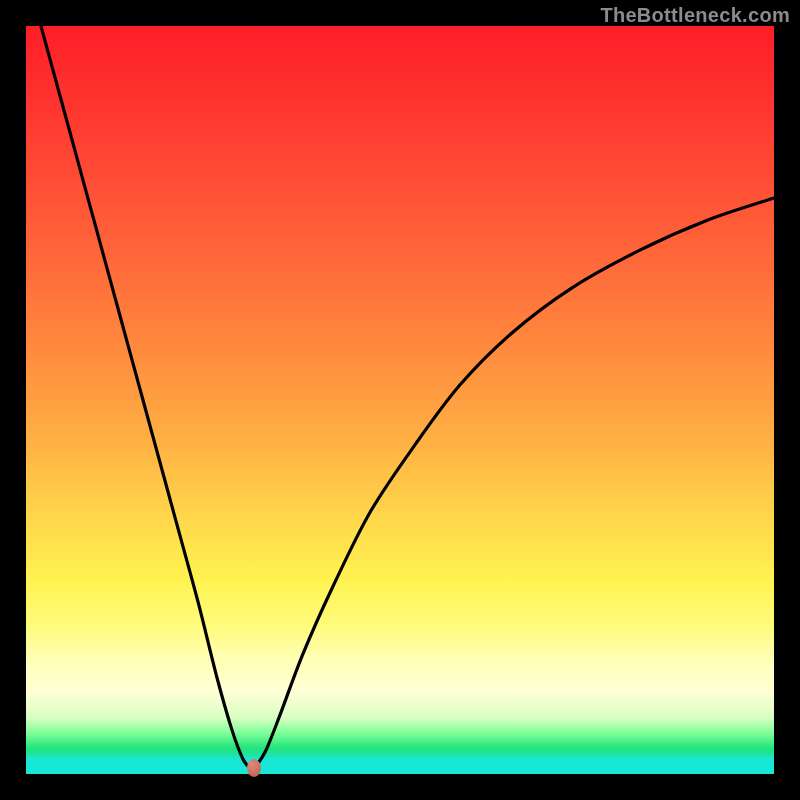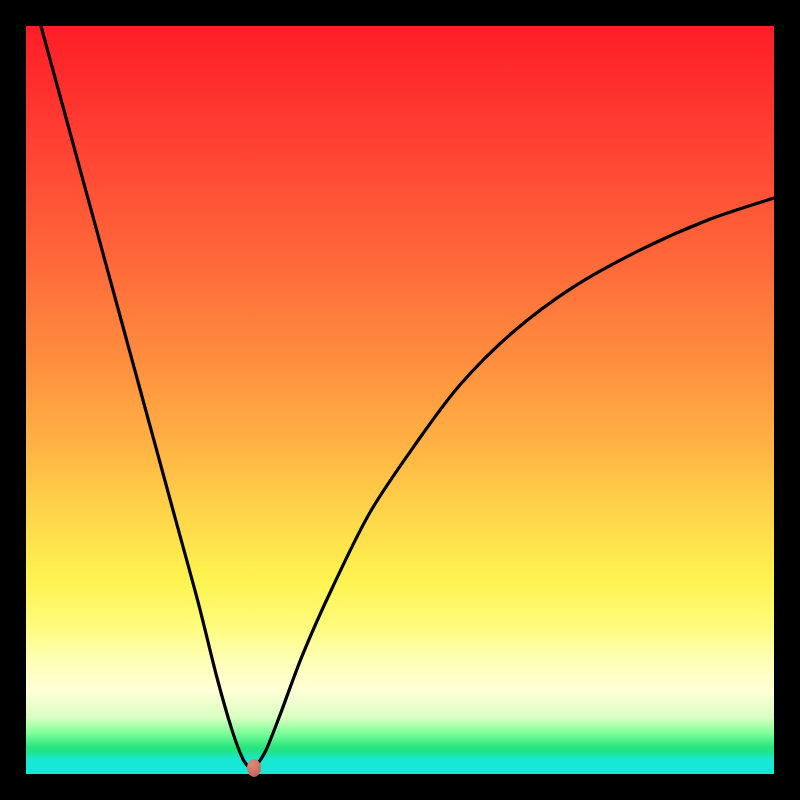--- a/index.html
+++ b/index.html
@@ -70,20 +70,21 @@
     border-radius: 50% / 50%;
     background: radial-gradient(circle at 35% 30%, #e08b7a, #c96e5f 60%, #b95e50);
     transform: translate(-50%, -50%);
     z-index: 3;
   }
 </style>
 </head>
 <body>
 
 <div class="frame">
+  <div class="attribution">TheBottleneck.com</div>
 
   <div class="plot-area">
     <svg class="curve" viewBox="0 0 748 748" preserveAspectRatio="none">
       <path id="curve-path" fill="none" stroke="#000" stroke-width="3.2" stroke-linejoin="round" stroke-linecap="round" d="M 14.96 0.00 C 18.55 13.16, 30.22 55.95, 37.40 82.28 C 44.58 108.61, 52.66 138.23, 59.84 164.56 C 67.02 190.89, 75.10 220.51, 82.28 246.84 C 89.46 273.17, 97.54 302.79, 104.72 329.12 C 111.90 355.45, 119.98 385.07, 127.16 411.40 C 134.34 437.73, 142.42 467.35, 149.60 493.68 C 156.78 520.01, 165.46 550.83, 172.04 575.96 C 178.62 601.09, 185.35 630.41, 190.74 650.76 C 196.13 671.11, 201.51 689.96, 205.70 703.12 C 209.89 716.28, 213.93 726.82, 216.92 733.04 C 219.91 739.26, 222.60 740.58, 224.40 742.02 C 226.20 743.45, 225.75 744.65, 228.14 742.02 C 230.53 739.38, 235.17 734.18, 239.36 725.56 C 243.55 716.94, 248.34 703.72, 254.32 688.16 C 260.30 672.60, 268.38 648.67, 276.76 628.32 C 285.14 607.97, 295.91 583.74, 306.68 561.00 C 317.45 538.26, 330.92 508.94, 344.08 486.20 C 357.24 463.46, 374.60 439.23, 388.96 418.88 C 403.32 398.53, 418.28 376.99, 433.84 359.04 C 449.40 341.09, 468.25 322.24, 486.20 306.68 C 504.15 291.12, 525.69 274.96, 546.04 261.80 C 566.39 248.64, 591.82 235.17, 613.36 224.40 C 634.90 213.63, 659.14 202.86, 680.68 194.48 C 702.22 186.10, 737.23 175.63, 748.00 172.04"></path>
     </svg>
     <div id="marker" class="marker" style="left: 228.14px; top: 742.016px;"></div>
   </div>
 </div>
 
 </body></html>

